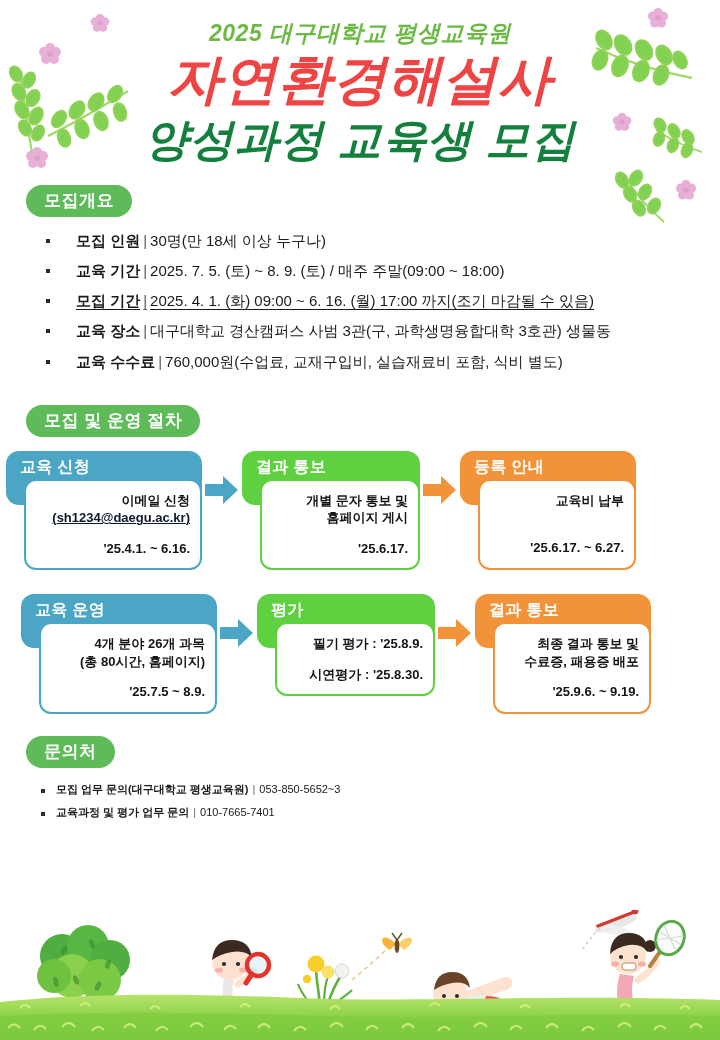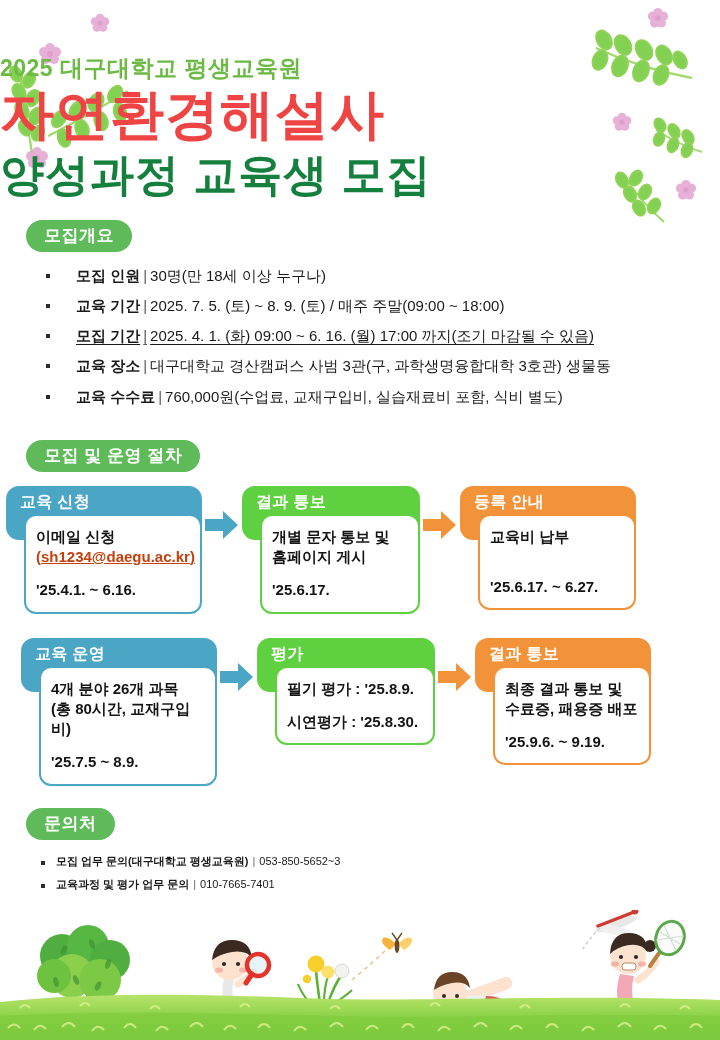--- a/index.html
+++ b/index.html
@@ -25,23 +25,24 @@
   
   .deco { position: absolute; pointer-events: none; }
   .deco svg { display: block; }
 
   .deco-tl { left: 2px;  top: 8px;  }
   .deco-tr { right: 0px; top: 0px;  }
 
   
   .header {
     position: relative;
-    padding-top: 56px;
-    text-align: left;
+    padding-top: 21px;
+    text-align: center;
     z-index: 3;
+    font-style: italic;
   }
   .kicker {
     font-size: 23px;
     font-weight: bold;
     color: #6cba44;
     letter-spacing: 0.5px;
     line-height: 1.1;
   }
   .title-main {
     font-size: 54px;
@@ -157,32 +158,32 @@
     letter-spacing: 0.3px;
     line-height: 1;
   }
   .step-body {
     position: relative;
     margin-top: -26px;
     margin-left: 18px;
     background: #ffffff;
     border-radius: 12px;
     border: 2.5px solid #4ba6c6;
-    text-align: left;
-    font-size: 15px;
+    text-align: right;
+    font-size: 13px;
     font-weight: bold;
     color: #141414;
     line-height: 1.35;
     padding: 11px 10px 11px 10px;
   }
   .step-body .gap { display: block; height: 13px; }
   .step-body .dates { display: block; }
   .step-body .email a,
   .step-body .email {
-    color: #c2410c;
+    color: #0f172a;
     text-decoration: underline;
   }
 
   
   .c-blue   .step-head { background: #4ba6c6; }
   .c-blue   .step-body { border-color: #4ba6c6; }
   .c-green  .step-head { background: #5fd040; }
   .c-green  .step-body { border-color: #5fd040; }
   .c-orange .step-head { background: #f29339; }
   .c-orange .step-body { border-color: #f29339; }
@@ -403,21 +404,21 @@
       </div>
     </div>
   </div>
 
   <div class="flow-row row2">
 
     <div class="flow-step c-blue w-blue1">
       <div class="step-head">교육 운영</div>
       <div class="step-body">
         <span>4개 분야 26개 과목</span><br>
-        <span>(총 80시간, 교재구입비)</span>
+        <span>(총 80시간, 홈페이지)</span>
         <span class="gap"></span>
         <span class="dates">'25.7.5 ~ 8.9.</span>
       </div>
     </div>
 
     <div class="arrow">
       <svg width="34" height="30" viewBox="0 0 34 30">
         <path d="M0 9 H18 V1 L33 15 L18 29 V21 H0 Z" fill="#4ba6c6"></path>
       </svg>
     </div>

